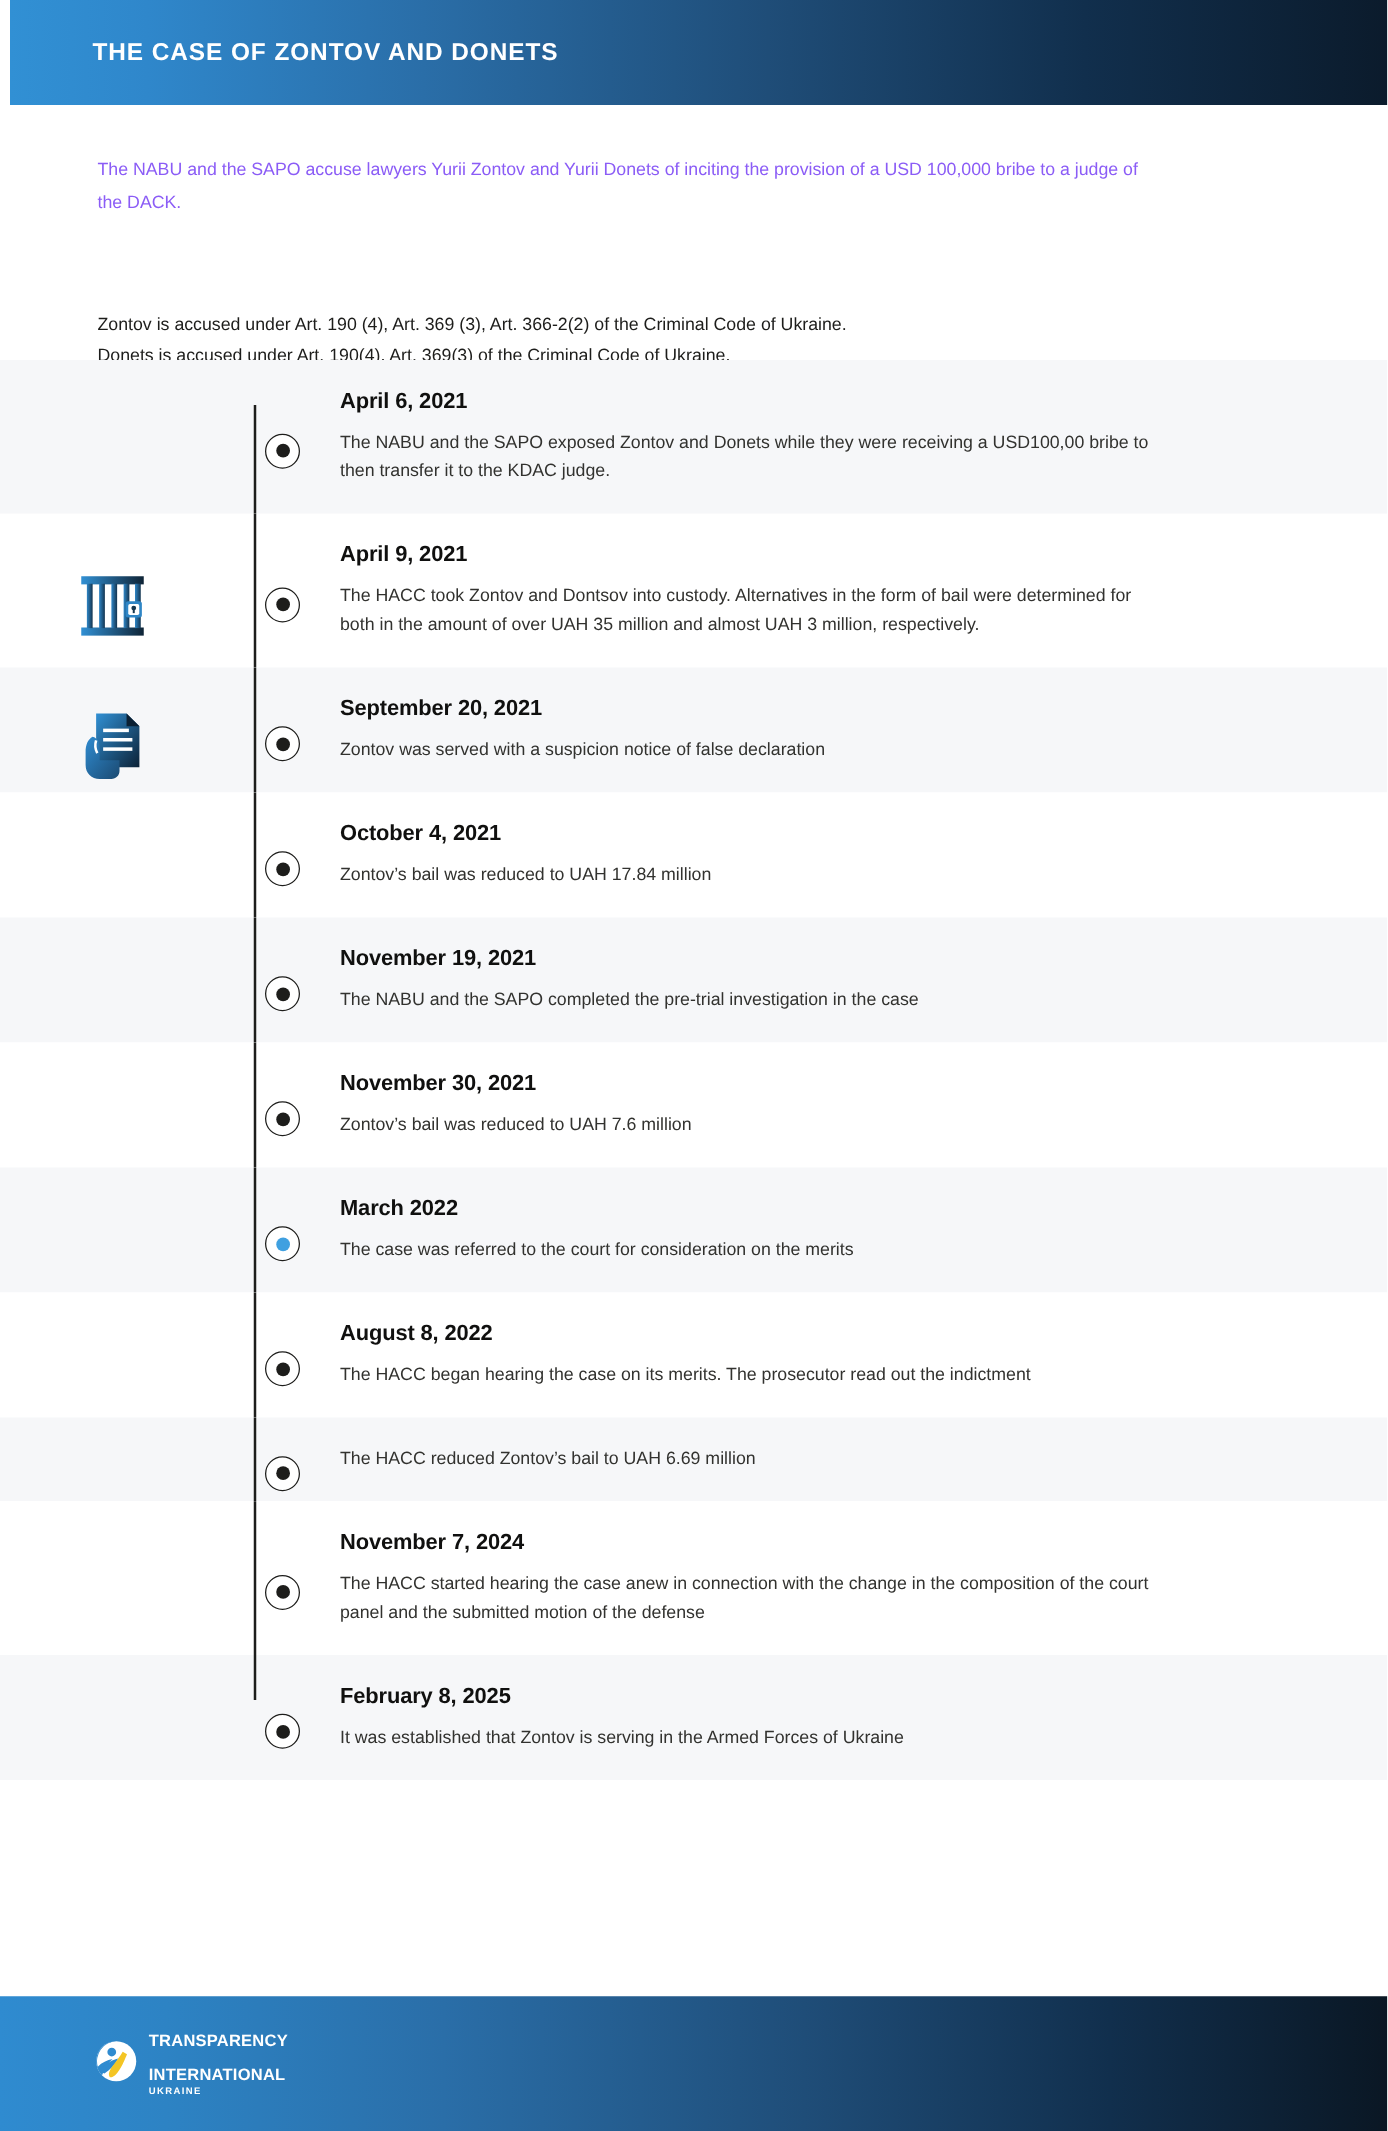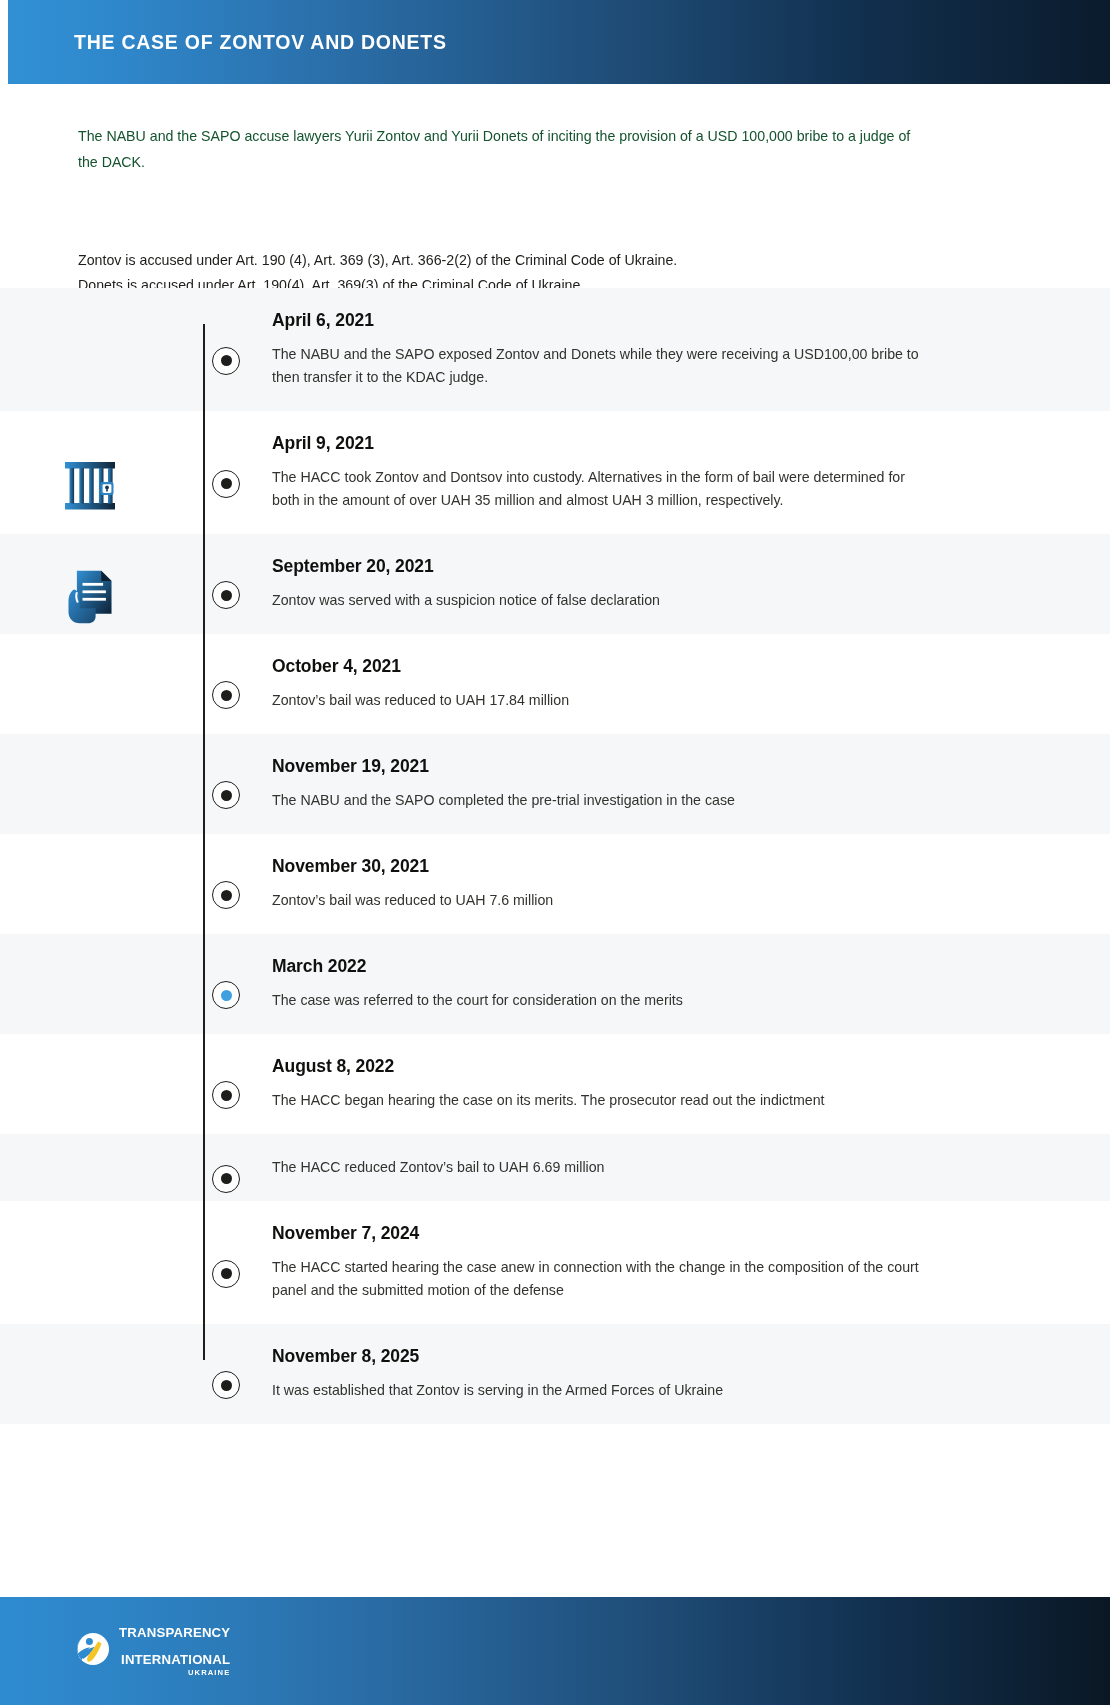--- a/index.html
+++ b/index.html
@@ -49,21 +49,21 @@
     height: 185px;
     background: #ffffff;
   }
   .intro-lead {
     position: absolute;
     left: 78px;
     top: 20px;
     width: 850px;
     font-size: 14.2px;
     line-height: 26px;
-    color: #14532d;
+    color: #8b5cf6;
   }
   .intro-charges {
     position: absolute;
     left: 78px;
     top: 145px;
     width: 880px;
     font-size: 14.2px;
     line-height: 25px;
     color: #1d1d1b;
   }
@@ -166,21 +166,20 @@
     height: 108px;
     background: linear-gradient(90deg, #2f8bd0 0%, #2d83c4 12%, #2a6ea8 32%, #1f4d78 58%, #112f4d 80%, #0a1724 100%);
     display: flex;
     align-items: center;
   }
   .footer-logo {
     display: flex;
     align-items: center;
     margin-left: 76px;
     gap: 9px;
-    text-align: right;
   }
   .footer-wordmark {
     display: flex;
     flex-direction: column;
     justify-content: center;
     line-height: 1;
   }
   .wm-1, .wm-2 {
     color: #ffffff;
     font-weight: bold;
@@ -389,21 +388,21 @@
       </div>
       <div class="row alt">
         <div class="spine" style="top: 0px; bottom: calc(100% - 36px);"></div>
         <div class="icon-cell"></div>
         <div class="marker-cell">
           <div class="marker">
             <div class="dot"></div>
           </div>
         </div>
         <div class="content-cell">
-          <div class="ev-date">November 8, 2025</div>
+          <div class="ev-date">February 8, 2025</div>
           <div class="ev-desc">It was established that Zontov is serving in the Armed Forces of Ukraine</div>
         </div>
       </div>
     </div>
 
   <div class="footer">
     <div class="footer-logo">
       <span>
         <svg width="34" height="34" viewBox="0 0 34 34" aria-hidden="true">
           <circle cx="17" cy="17" r="16" fill="#ffffff"></circle>

